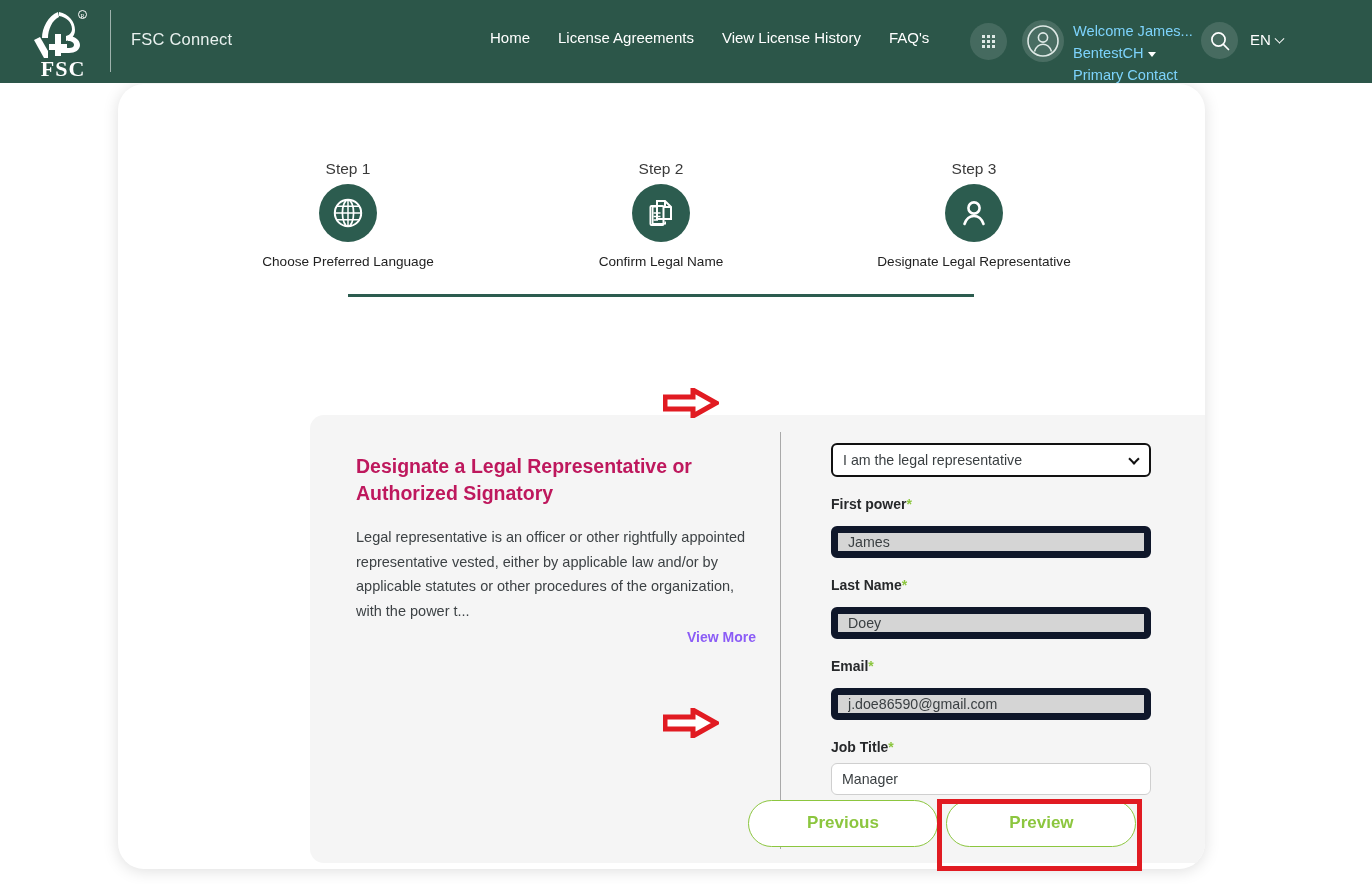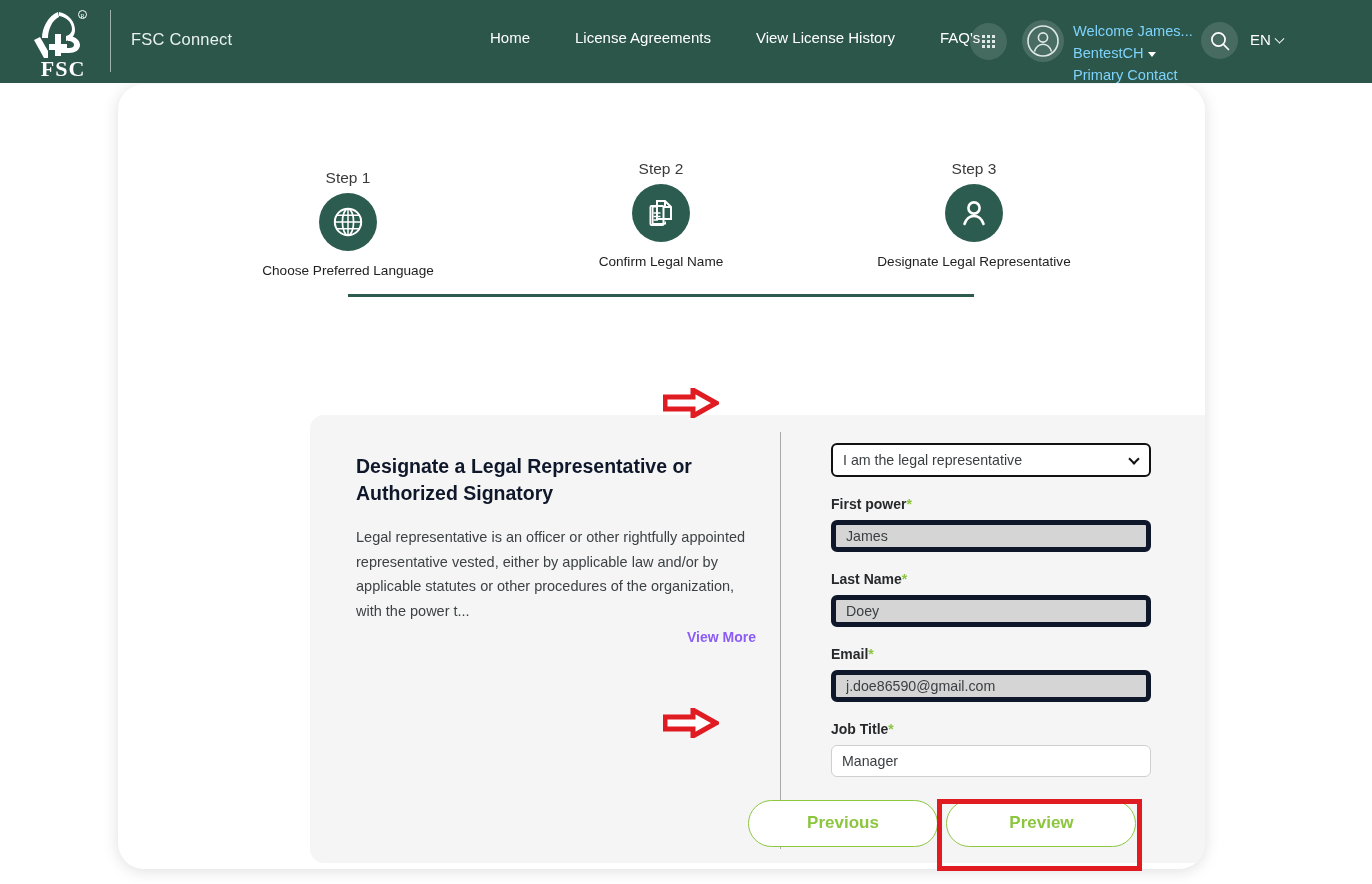--- a/index.html
+++ b/index.html
@@ -27,21 +27,21 @@
     position: absolute; left: 110px; top: 10px;
     width: 1px; height: 62px;
     background: rgba(255,255,255,0.55);
   }
   .brand {
     position: absolute; left: 131px; top: 30px;
     color: #e9f1ef; font-size: 16.5px; letter-spacing: .2px;
   }
   .nav {
     position: absolute; left: 490px; top: 29px;
-    display: flex; gap: 45px; align-items: center;
+    display: flex; gap: 28px; align-items: center;
   }
   .nav a {
     color: #ffffff; font-size: 15px; text-decoration: none;
     white-space: nowrap; font-weight: 400;
   }
   .grid-btn {
     position: absolute; left: 970px; top: 23px;
     width: 37px; height: 37px; border-radius: 50%;
     background: rgba(255,255,255,0.12);
     display: flex; align-items: center; justify-content: center;
@@ -119,21 +119,21 @@
     background: #f5f5f5;
     border-radius: 14px;
   }
   .panel-divider {
     position: absolute; left: 470px; top: 17px;
     width: 1px; height: 417px; background: #a9a9a9;
   }
   .left-col { position: absolute; left: 46px; top: 38px; width: 400px; }
   .left-col h2 {
     margin: 0 0 18px 0; font-size: 19.5px; line-height: 27px;
-    color: #0f172a; font-weight: bold;
+    color: #be185d; font-weight: bold;
   }
   .left-col p {
     margin: 0; font-size: 14.5px; line-height: 24.5px; color: #3d4245;
   }
   .view-more {
     margin-top: 6px; text-align: right; font-size: 14px;
     font-weight: bold; color: #8b5cf6; cursor: pointer;
   }
 
   .right-col { position: absolute; left: 521px; top: 28px; width: 330px; }
@@ -145,21 +145,21 @@
   .fld { margin-bottom: 19px; }
   .fld input, .fld select {
     width: 320px; height: 32px;
     border-radius: 6px;
     font-family: "Liberation Sans", sans-serif;
     font-size: 14.2px; color: #3a3f42;
     padding: 0 10px;
     outline: none;
   }
   .fld input.readonly {
-    background: #d5d5d5; border: 5px solid #0f172a;
+    background: #d5d5d5; border: 7px solid #0f172a; margin-top: 6px;
   }
   .fld input.editable {
     background: #ffffff; border: 1px solid #cfcfcf;
   }
   .fld select.highlighted {
     background: #ffffff; border: 2px solid #111111;
     height: 34px;
     -webkit-appearance: none; appearance: none;
   }
   .sel-wrap { position: relative; width: 320px; }
@@ -258,21 +258,21 @@
     <span>EN</span><span class="chev"></span>
   </div>
 </div>
 
 <div class="card">
 
   <div class="stepper">
     <div class="connector" style="left:230px; width:313px;"></div>
     <div class="connector" style="left:543px; width:313px;"></div>
 
-    <div class="step" style="left:130px; top:85px;">
+    <div class="step" style="left:130px; top:76px;">
       <div class="num">Step 1</div>
       <div class="circle">
         <svg width="34" height="34" viewBox="0 0 34 34">
           <circle cx="17" cy="17" r="13.2" fill="none" stroke="#ffffff" stroke-width="2"></circle>
           <ellipse cx="17" cy="17" rx="5.6" ry="13.2" fill="none" stroke="#ffffff" stroke-width="1.7"></ellipse>
           <line x1="3.8" y1="17" x2="30.2" y2="17" stroke="#ffffff" stroke-width="1.7"></line>
           <line x1="6" y1="10.2" x2="28" y2="10.2" stroke="#ffffff" stroke-width="1.5"></line>
           <line x1="6" y1="23.8" x2="28" y2="23.8" stroke="#ffffff" stroke-width="1.5"></line>
           <line x1="17" y1="3.8" x2="17" y2="30.2" stroke="#ffffff" stroke-width="1.5"></line>
         </svg>

